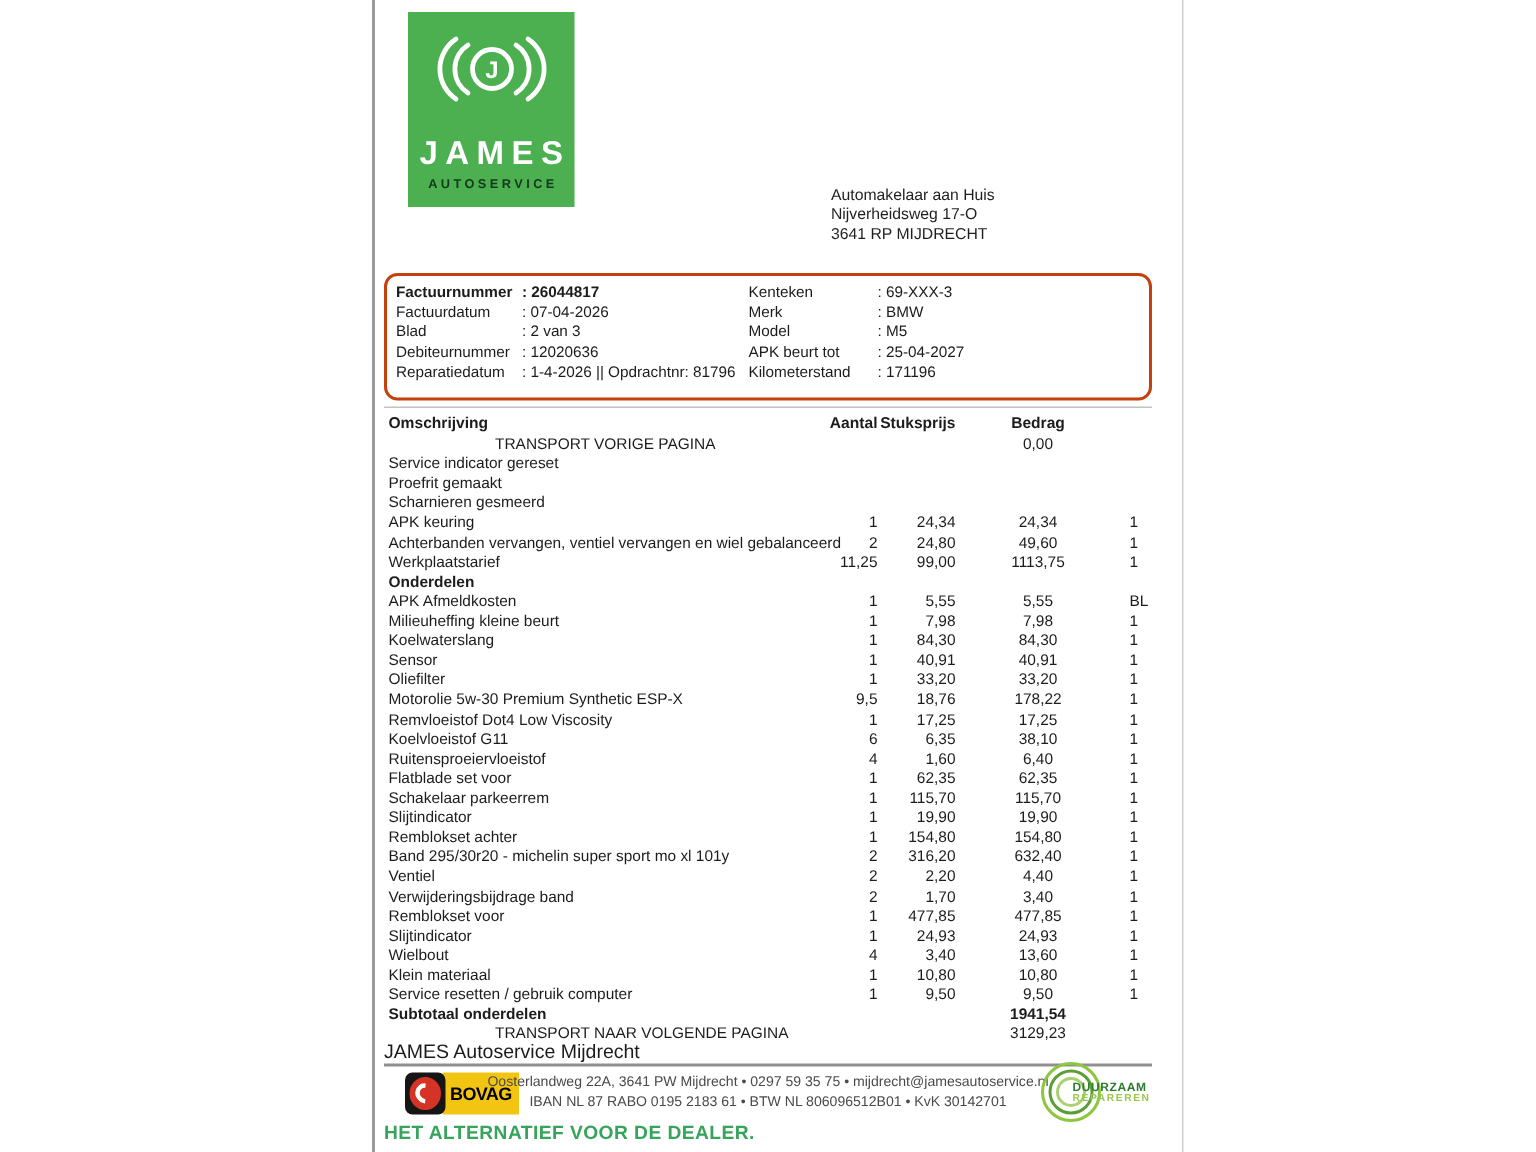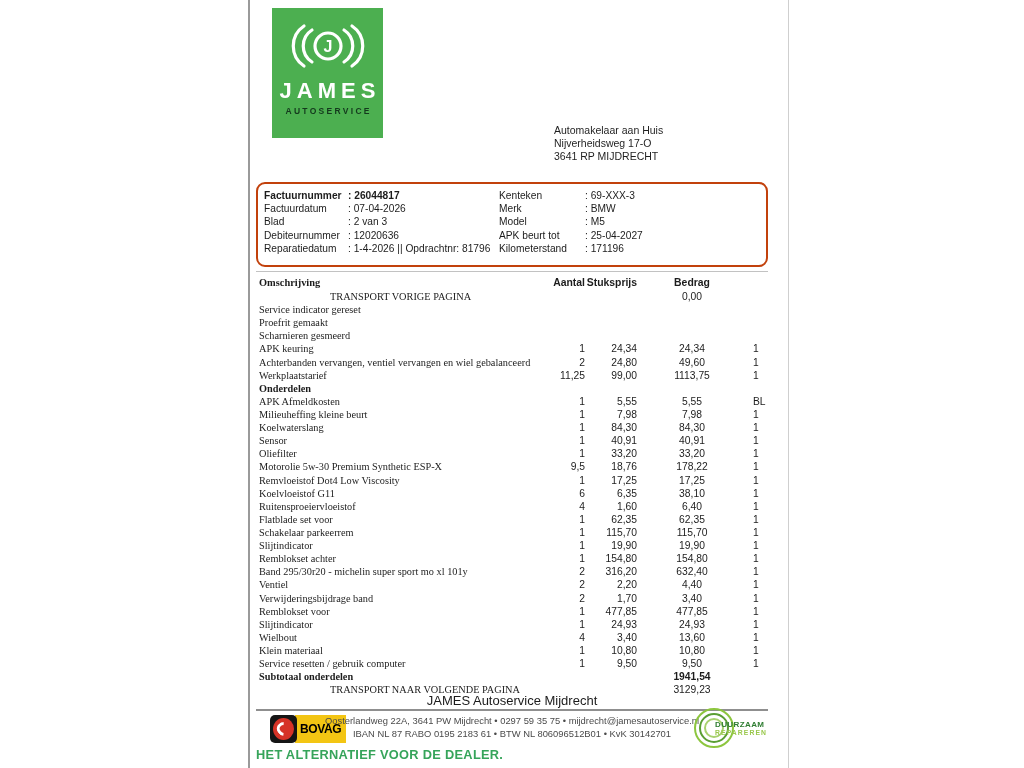--- a/index.html
+++ b/index.html
@@ -9,21 +9,21 @@
   
   .vline-left{position:absolute;left:248px;top:0;width:3px;height:768px;background:#9a9a9a;}
   .vline-right{position:absolute;left:787px;top:0;width:2px;height:768px;background:#cfcfcf;}
   .thumb{position:absolute;left:780px;top:207px;width:6px;height:530px;background:#e7e7e7;border-radius:3px;}
 
   .page{position:absolute;left:250px;top:0;width:538px;height:768px;background:#fff;}
 
   
   .logo-box{position:absolute;left:22px;top:8px;width:111px;height:130px;background:#4caf50;text-align:center;}
   .logo-icon{display:block;margin:12px auto 0;}
-  .logo-word{color:#fff;font-weight:bold;font-size:22px;letter-spacing:5px;text-indent:5px;line-height:24px;margin-top:7px;}
+  .logo-word{color:#fff;font-weight:bold;font-size:22px;letter-spacing:5px;text-indent:5px;line-height:24px;margin-top:18px;}
   .logo-sub{color:#14391d;font-weight:bold;font-size:8.5px;letter-spacing:2.3px;text-indent:2.3px;margin-top:3px;}
 
   
   .recipient{position:absolute;left:304px;top:124px;font-size:10.5px;line-height:13px;color:#1f1f1f;}
 
   
   .infobox{position:absolute;left:6px;top:182px;width:512px;height:85px;border:2px solid #c2410c;border-radius:9px;box-sizing:border-box;}
   .info-col{position:absolute;top:5px;}
   .info-col.left{left:6px;width:230px;}
   .info-col.right{left:241px;width:266px;}
@@ -31,29 +31,29 @@
   .ilabel{width:84px;flex:none;}
   .info-col.right .ilabel{width:86px;}
   .b{font-weight:bold;}
 
   .sep{position:absolute;left:6px;top:271px;width:512px;height:1px;background:#c2c2c2;}
 
   
   .thead{position:absolute;left:6px;top:276px;width:512px;display:flex;font-weight:bold;font-size:10.4px;line-height:14px;}
   .rows{position:absolute;left:6px;top:290px;width:512px;}
   .trow{display:flex;height:13.12px;line-height:13.12px;font-size:10.3px;white-space:nowrap;}
-  .c-desc{width:265px;padding-left:3px;box-sizing:border-box;flex:none;overflow:visible;font-family:Liberation Serif, serif;}
+  .c-desc{width:265px;padding-left:3px;box-sizing:border-box;flex:none;overflow:visible;}
   .ind .c-desc{padding-left:74px;}
   .c-qty{width:64px;text-align:right;flex:none;}
   .c-unit{width:52px;text-align:right;flex:none;}
   .c-amount{width:110px;text-align:center;flex:none;}
   .c-flag{width:21px;padding-left:6px;box-sizing:border-box;flex:none;}
 
   
-  .company{position:absolute;left:6px;top:693px;width:512px;text-align:center;font-size:13px;color:#1b1b1b;}
+  .company{position:absolute;left:6px;top:693px;width:512px;text-align:left;font-size:13px;color:#1b1b1b;}
   .rule{position:absolute;left:6px;top:709px;width:512px;height:2px;background:#8f8f8f;}
   .contact{position:absolute;left:6px;top:715px;width:512px;text-align:center;font-size:9.4px;line-height:12.8px;color:#4a4a4a;}
   .slogan{position:absolute;left:6px;top:747px;width:512px;text-align:left;font-weight:bold;font-size:12.8px;color:#36a45a;letter-spacing:0.3px;}
 
   .bovag{position:absolute;left:20px;top:715px;display:flex;height:28px;}
   .bovag-black{width:27px;height:28px;background:#151515;border-radius:5px;position:relative;z-index:1;flex:none;}
   .bovag-red{position:absolute;inset:3px;background:#d63327;border-radius:50%;}
   .bovag-red::after{content:"";position:absolute;inset:4px;border:3px solid transparent;border-left-color:#fff;border-top-color:#fff;border-radius:50%;transform:rotate(-40deg);}
   .bovag-yellow{height:28px;background:#f3c513;color:#000000;font-weight:bold;font-size:12px;line-height:28px;padding:0 5px;margin-left:-2px;letter-spacing:-0.4px;}
 

